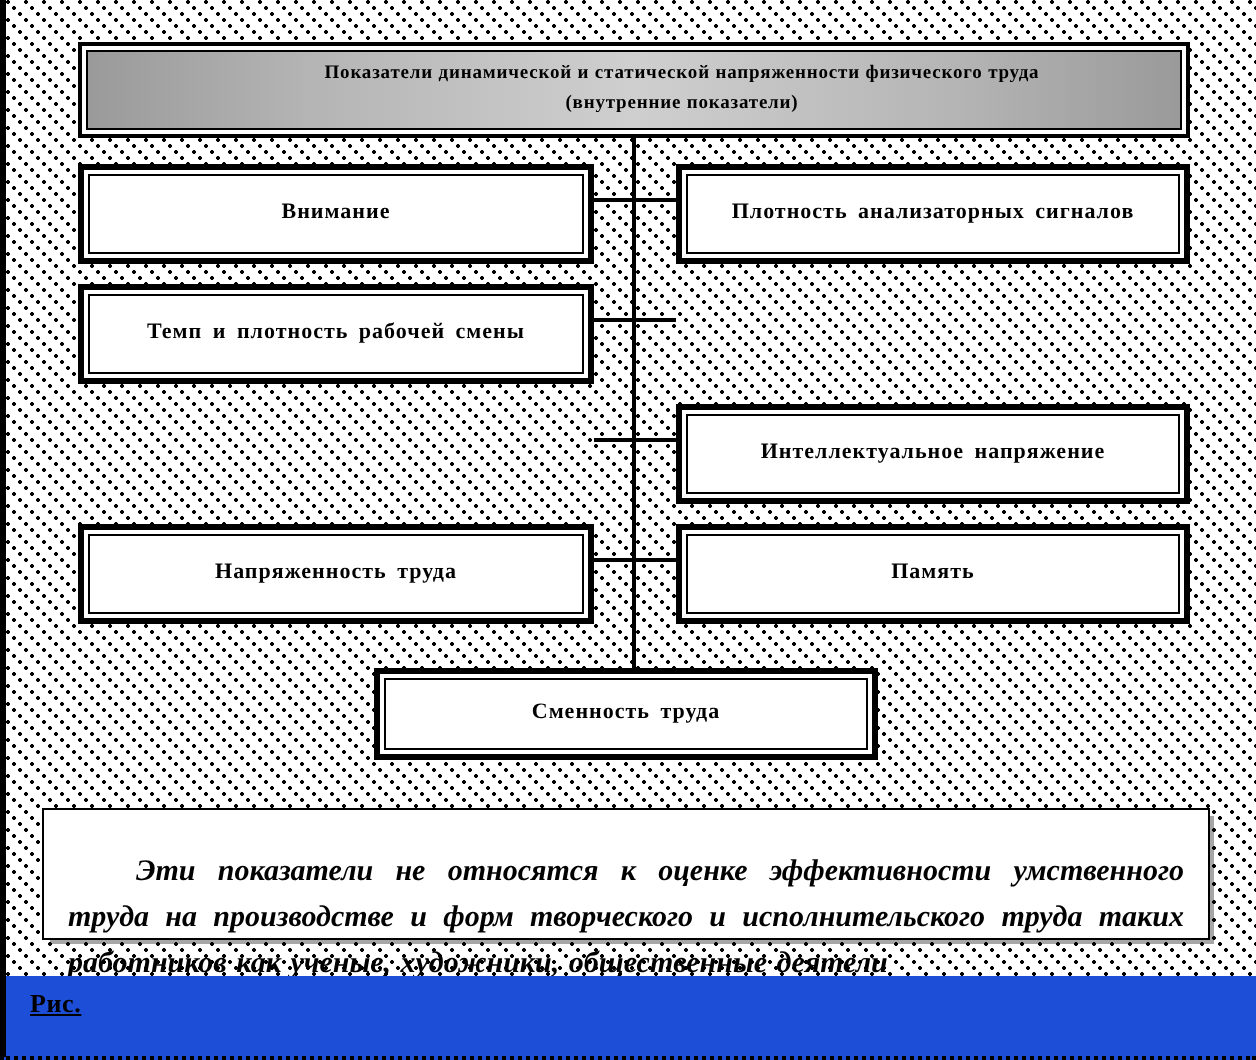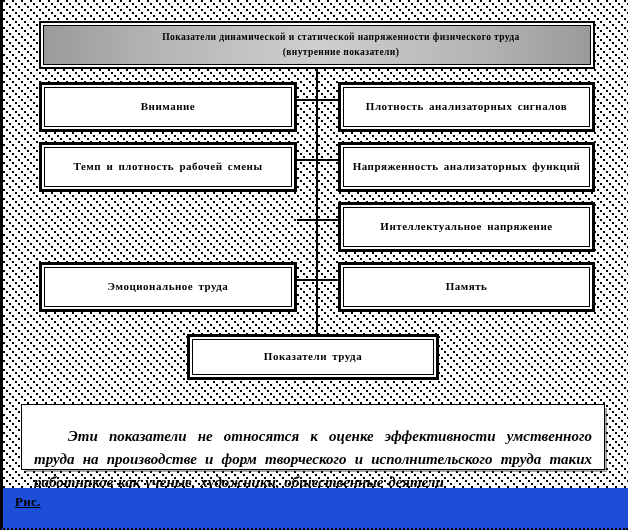--- a/index.html
+++ b/index.html
@@ -172,51 +172,46 @@
 
     <div class="node" style="left:36px;top:142px;width:258px;height:50px;">
       <div class="node-inner">
         <span class="node-label">Темп  и  плотность   рабочей  смены</span>
       </div>
     </div>
 
 
     <div class="node" style="left:36px;top:262px;width:258px;height:50px;">
       <div class="node-inner">
-        <span class="node-label">Эмоциональное  труда</span>
+        <span class="node-label">Напряженность  труда</span>
       </div>
     </div>
 
     <div class="node" style="left:335px;top:82px;width:257px;height:50px;">
       <div class="node-inner">
         <span class="node-label">Плотность  анализаторных  сигналов</span>
       </div>
     </div>
 
-    <div class="node" style="left:335px;top:142px;width:257px;height:50px;">
-      <div class="node-inner">
-        <span class="node-label">Напряженность  анализаторных  функций</span>
-      </div>
-    </div>
 
     <div class="node" style="left:335px;top:262px;width:257px;height:50px;">
       <div class="node-inner">
         <span class="node-label">Память</span>
       </div>
     </div>
 
     <div class="node" style="left:335px;top:202px;width:257px;height:50px;">
       <div class="node-inner">
         <span class="node-label">Интеллектуальное  напряжение</span>
       </div>
     </div>
 
     <div class="node" style="left:184px;top:334px;width:252px;height:46px;">
       <div class="node-inner">
-        <span class="node-label">Показатели  труда</span>
+        <span class="node-label">Сменность  труда</span>
       </div>
     </div>
 
     <div id="note-box">
       <div id="note-text">Эти показатели не относятся к оценке эффективности умственного труда на производстве и форм творческого и исполнительского труда таких работников как ученые, художники, общественные деятели</div>
     </div>
 
   </div>
 
   <div id="footer">

